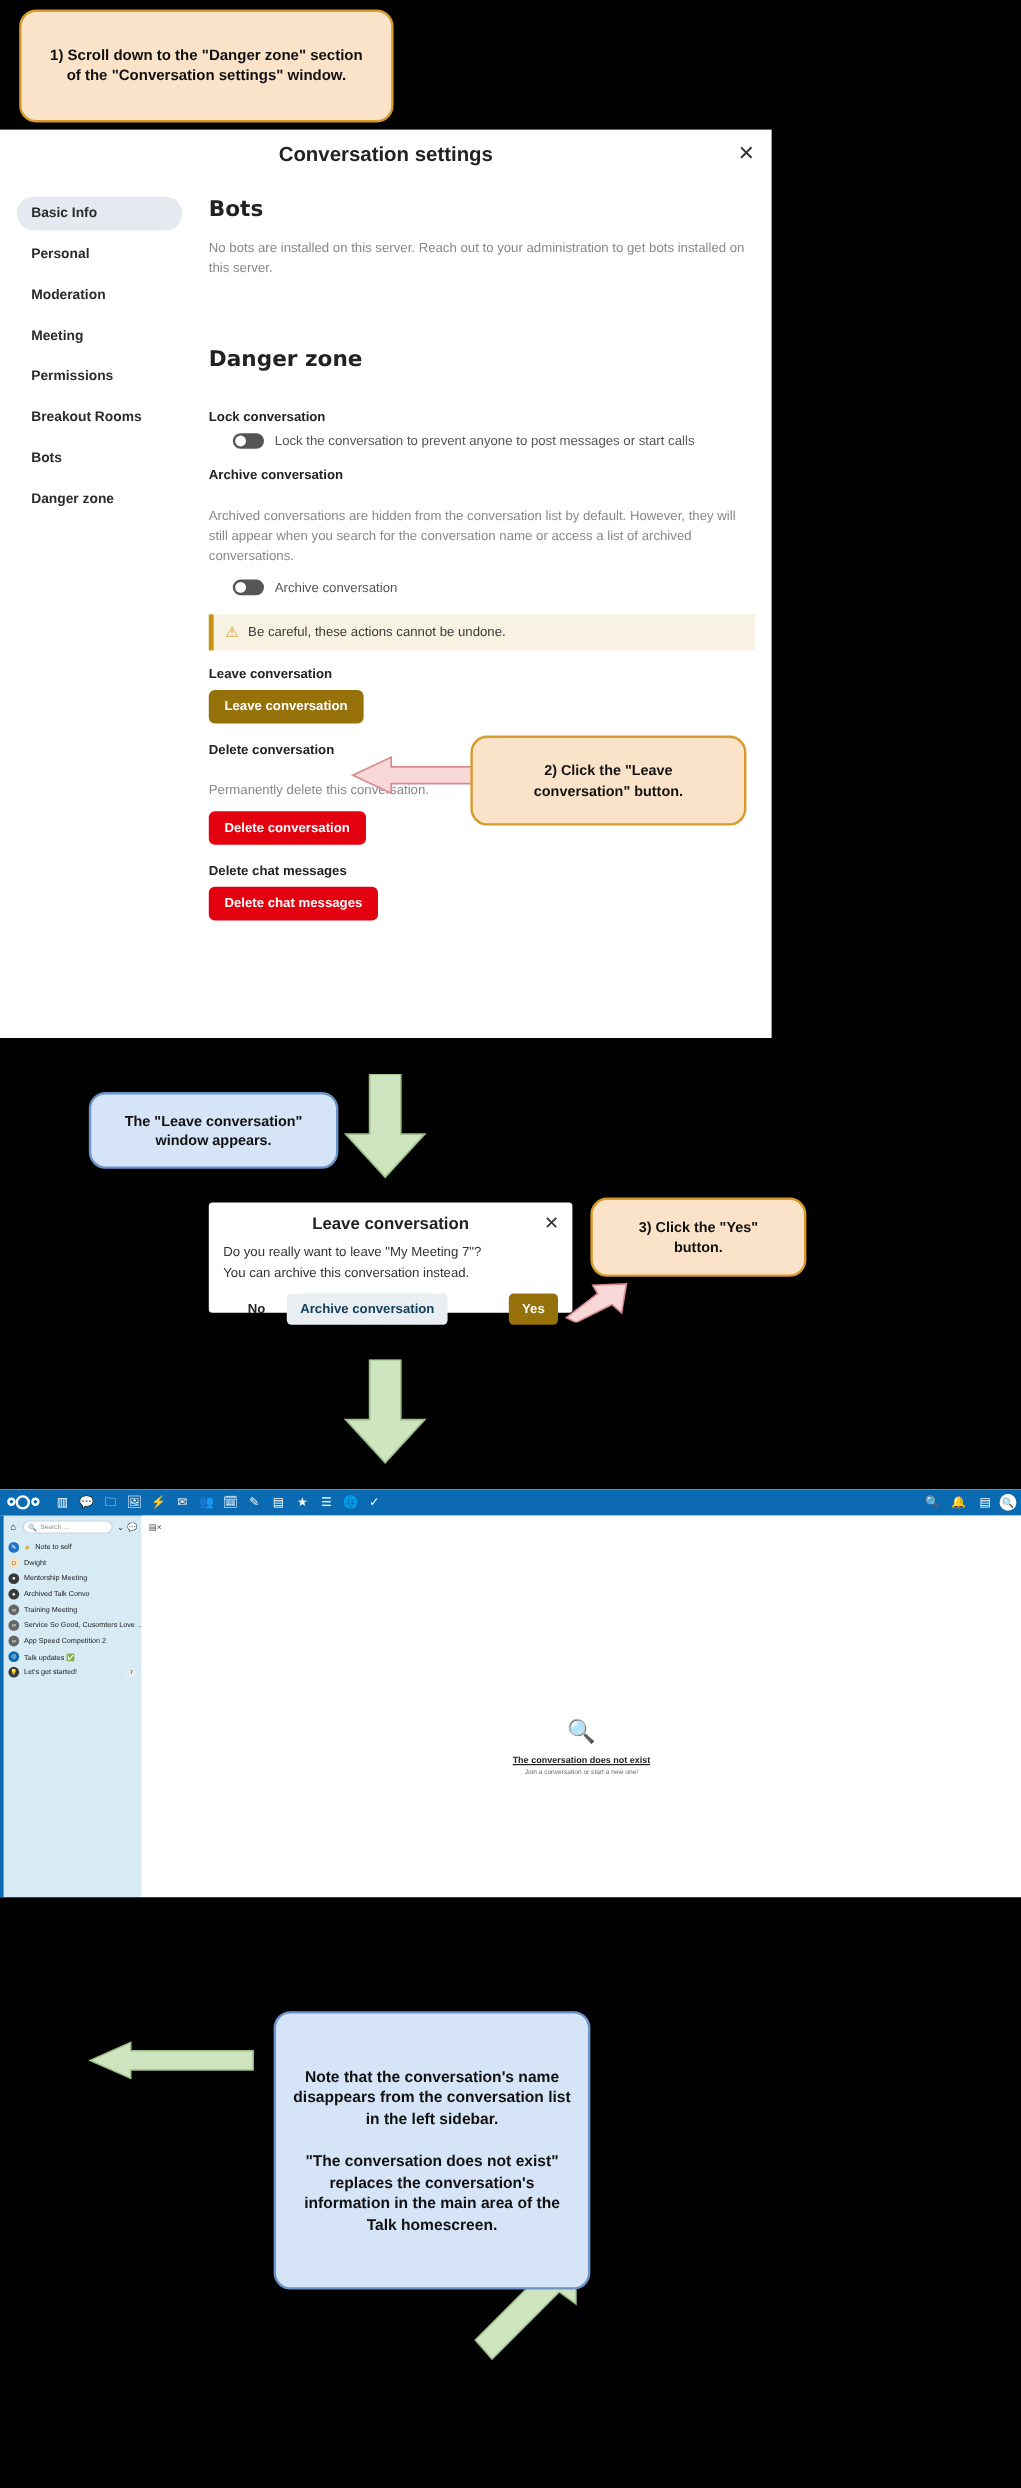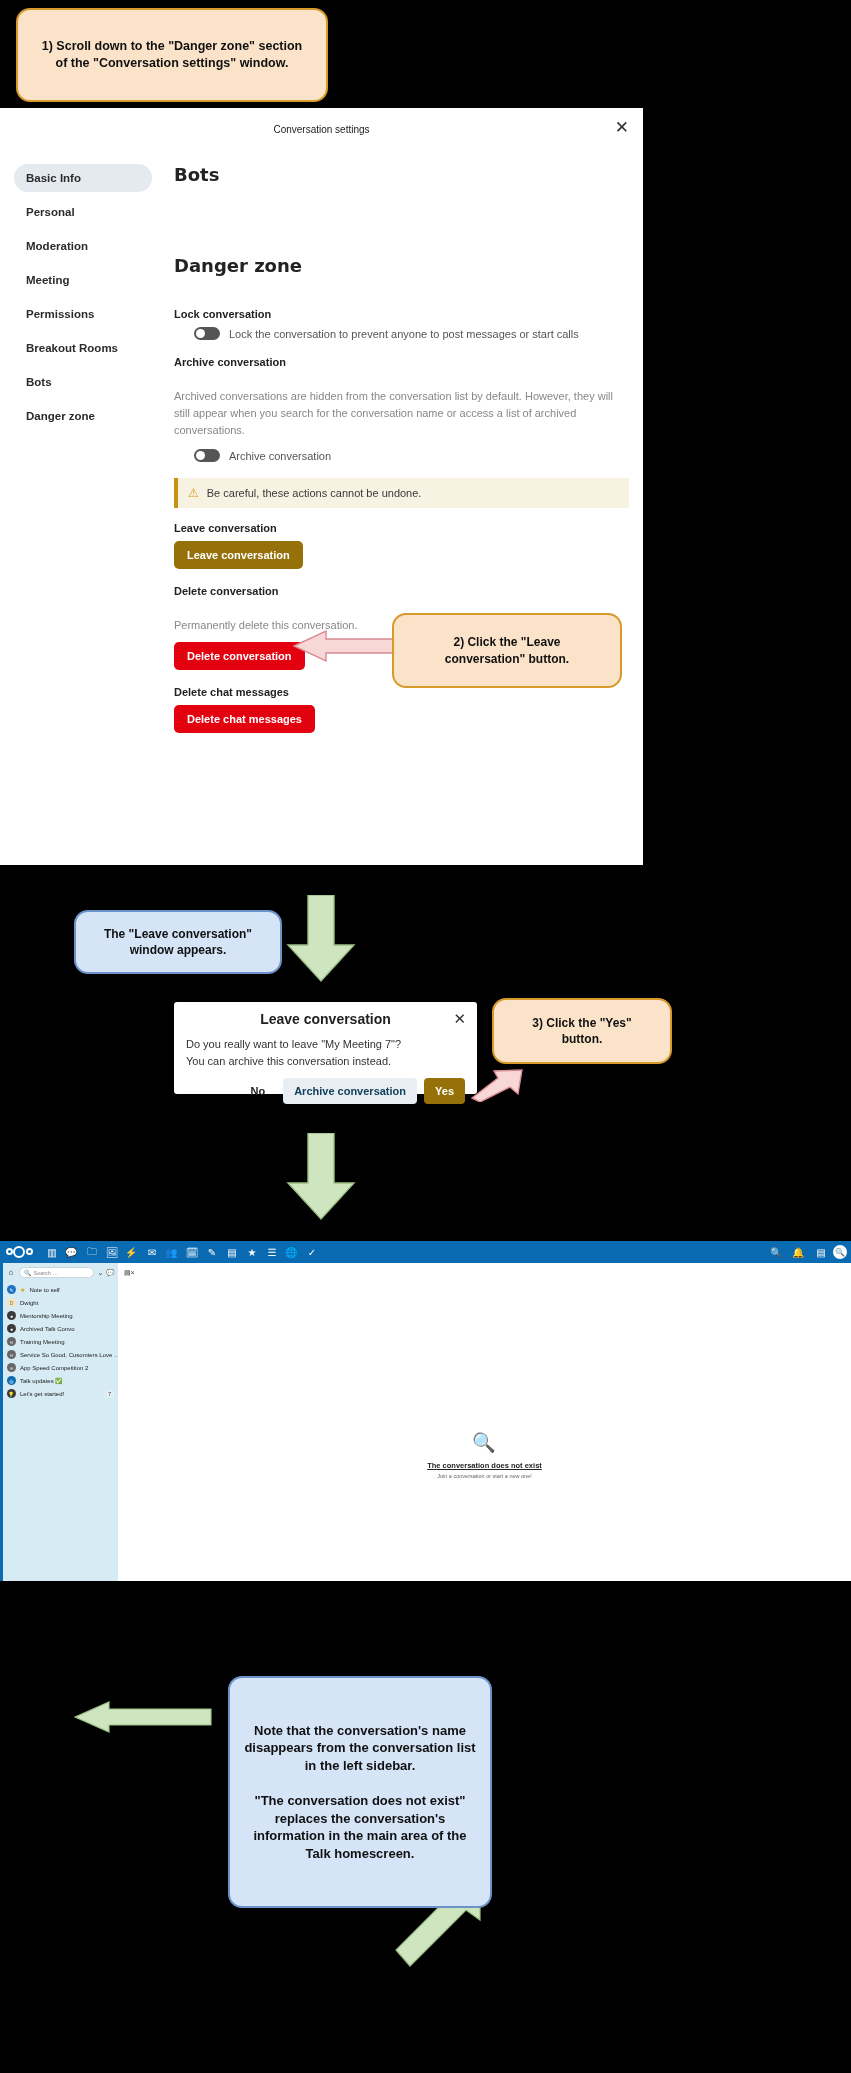--- a/index.html
+++ b/index.html
@@ -27,21 +27,21 @@
 
   
   .settings-window {
     position:absolute; left:0; top:108px; width:643px; height:757px;
     background:#fff;
   }
   .sw-header {
     position:relative; height:42px;
     display:flex; align-items:center; justify-content:center;
   }
-  .sw-title { font-size:10px; font-weight:normal; color:#222; }
+  .sw-title { font-size:17px; font-weight:bold; color:#222; }
   .sw-close {
     position:absolute; right:14px; top:11px;
     font-size:17px; color:#333; line-height:1; cursor:pointer;
   }
   .sw-body { display:flex; }
   .sw-nav { width:160px; padding:14px 8px 0 14px; flex:0 0 160px; }
   .nav-item {
     font-size:11.5px; font-weight:bold; color:#2b2b2b;
     padding:8px 12px; border-radius:16px; margin-bottom:6px; cursor:pointer;
   }
@@ -96,21 +96,21 @@
   .ld-title { font-size:14px; font-weight:bold; color:#222; }
   .ld-close { position:absolute; right:11px; top:8px; font-size:15px; color:#333; cursor:pointer;}
   .ld-text { font-size:11px; color:#333; padding:0 12px; line-height:1.5; }
   .ld-actions { display:flex; justify-content:flex-end; align-items:center;
                 gap:7px; padding:9px 12px 0 0; }
   .ld-btn { font-size:11px; font-weight:bold; border:none; border-radius:4px;
             padding:7px 11px; cursor:pointer;
             font-family:"Liberation Sans", sans-serif; }
   .ld-btn.plain { background:transparent; color:#222; }
   .ld-btn.sec   { background:#e9eef3; color:#12415c; }
-  .ld-btn.gold  { background:#96710a; color:#fff; }
+  .ld-btn.gold  { background:#96710a; color:#fff;margin-left:44px; }
 
   
   .talk {
     position:absolute; left:0; top:1241px; width:851px; height:340px;
     background:#fff; overflow:hidden;
   }
   .talk-top {
     height:22px; background:#0a6ab2;
     display:flex; align-items:center; gap:0px; padding:0 6px;
     position:relative;
@@ -179,20 +179,21 @@
         <div class="nav-item"><span>Meeting</span></div>
         <div class="nav-item"><span>Permissions</span></div>
         <div class="nav-item"><span>Breakout Rooms</span></div>
         <div class="nav-item"><span>Bots</span></div>
         <div class="nav-item"><span>Danger zone</span></div>
       </div>
 
       <div class="sw-main">
 
         <h2 class="sec">Bots</h2>
+        <div class="muted" style="max-width:455px;">No bots are installed on this server. Reach out to your administration to get bots installed on this server.</div>
 
         <div class="spacer-lg"></div>
 
         <h2 class="sec">Danger zone</h2>
 
         <div style="height:18px;"></div>
 
         <div class="block">
           <div class="sublabel">Lock conversation</div>
           <div class="toggle-row">

